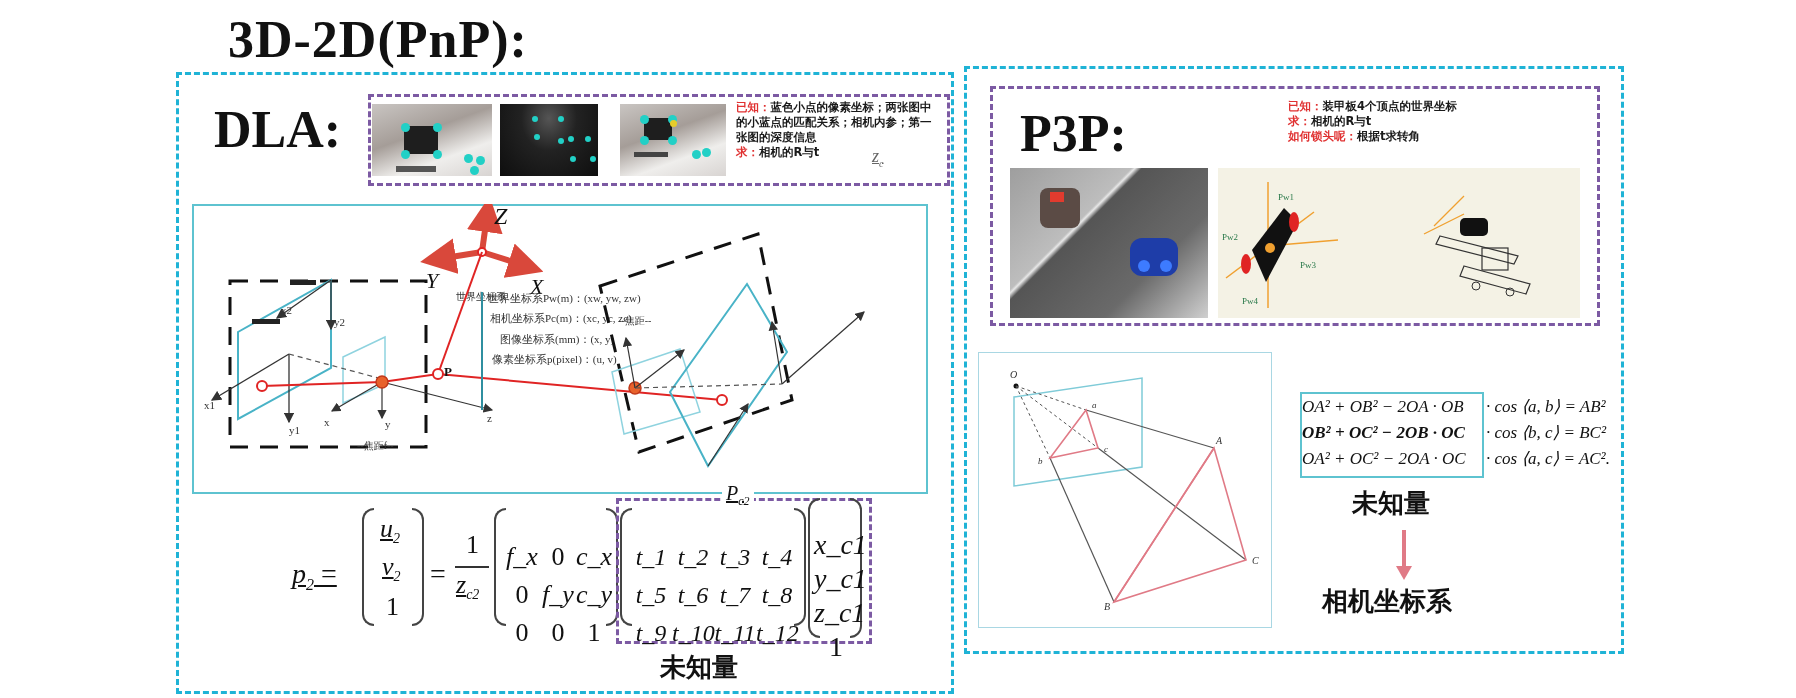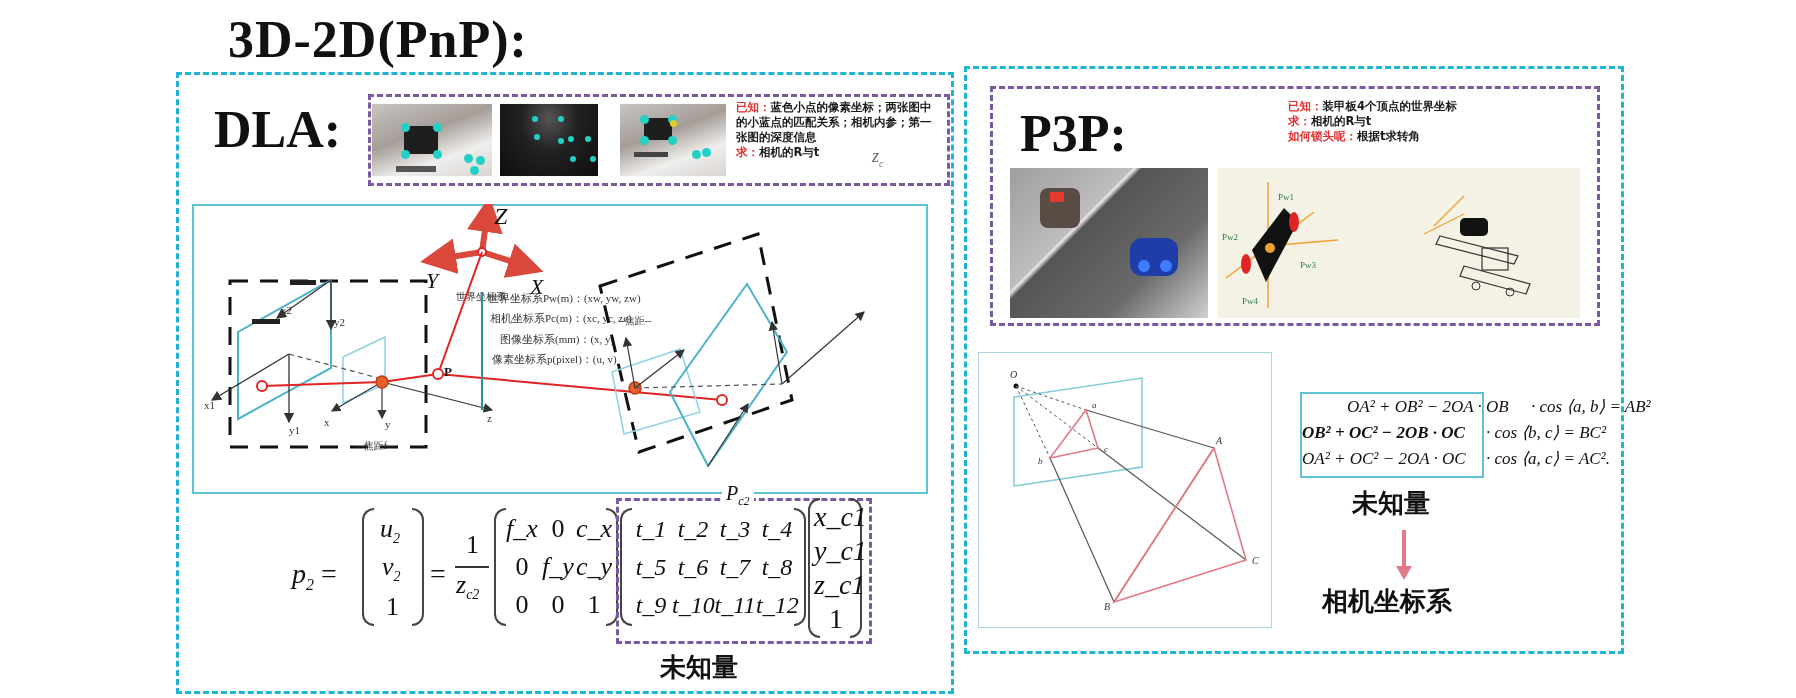--- a/index.html
+++ b/index.html
@@ -15,26 +15,26 @@
   .box-solid-cyan { border: 2px solid #5ec3d0; }
   .box-light { border: 1.5px solid #a9d7e3; }
   .photo1 { background: linear-gradient(160deg, #c9c5c2 0%, #a59d98 40%, #efeeec 70%, #d8d4d2 100%); }
   .photo2 { background: radial-gradient(ellipse at 50% 20%, #555 0%, #222 40%, #0e0e0e 100%); }
   .monitor { position: absolute; background: #1e1e1e; border-radius: 3px; }
   .dot { position: absolute; width: 9px; height: 9px; border-radius: 50%; background: #22d0c6; }
 
   .note { font-family: "DejaVu Sans", sans-serif; font-size: 11.5px; font-weight: bold; line-height: 15px; color: #1a1a1a; }
   .note .red { color: #e03131; }
 
-  .math { font-family: "Liberation Serif", serif; font-style: italic; }
+  .math { font-family: "Liberation Serif", serif; font-style: italic; text-decoration: underline; }
   .cn-label { font-family: "DejaVu Sans", sans-serif; font-weight: bold; font-size: 26px; color: #111; }
 
   .eq-line { font-family: "Liberation Serif", serif; font-style: italic; font-size: 17px; white-space: nowrap; line-height: 26px; }
 
-  .matrix { position: absolute; display: grid; font-family: "Liberation Serif", serif; font-style: italic; font-size: 26px; text-align: center; align-items: center; }
+  .matrix { position: absolute; display: grid; font-family: "Liberation Serif", serif; font-style: italic; font-size: 26px; text-align: center; align-items: center; margin-top: 28px; }
   .paren { position: absolute; border: 2px solid #444; border-radius: 50%/18px; }
   .paren.l { border-right: none; border-top-right-radius: 0; border-bottom-right-radius: 0; border-radius: 18px 0 0 18px; }
   .paren.r { border-left: none; border-radius: 0 18px 18px 0; }
 
   .img-card { position: absolute; overflow: hidden; }
 </style>
 </head>
 <body>
 
 <div class="abs title">3D-2D(PnP):</div>
@@ -279,21 +279,21 @@
   <text x="114" y="56" font-size="9" font-style="italic" fill="#333">a</text>
   <text x="60" y="112" font-size="9" font-style="italic" fill="#333">b</text>
   <text x="126" y="100" font-size="9" font-style="italic" fill="#333">c</text>
   <text x="238" y="92" font-size="10" font-style="italic" fill="#333">A</text>
   <text x="126" y="258" font-size="10" font-style="italic" fill="#333">B</text>
   <text x="274" y="212" font-size="10" font-style="italic" fill="#333">C</text>
 </svg>
 
 <div class="abs" style="left:1300px; top:392px; width:184px; height:86px; border:2px solid #5ec3d0;"></div>
 <div class="abs" style="left:1302px; top:394px;">
-  <div class="eq-line"><span style="display:inline-block; width:184px;margin-left:45px;">OA² + OB² − 2OA · OB</span><span>· cos ⟨a, b⟩ = AB²</span></div>
+  <div class="eq-line"><span style="display:inline-block; width:184px;">OA² + OB² − 2OA · OB</span><span>· cos ⟨a, b⟩ = AB²</span></div>
   <div class="eq-line"><span style="display:inline-block; width:184px;font-weight:bold;">OB² + OC² − 2OB · OC</span><span>· cos ⟨b, c⟩ = BC²</span></div>
   <div class="eq-line"><span style="display:inline-block; width:184px;">OA² + OC² − 2OA · OC</span><span>· cos ⟨a, c⟩ = AC².</span></div>
 </div>
 
 <div class="abs cn-label" style="left:1352px; top:486px;">未知量</div>
 <svg class="abs" style="left:1394px; top:530px;" width="20" height="52" viewBox="0 0 20 52">
   <line x1="10" y1="0" x2="10" y2="40" stroke="#e07a86" stroke-width="4"></line>
   <polygon points="2,36 18,36 10,50" fill="#e07a86"></polygon>
 </svg>
 <div class="abs cn-label" style="left:1322px; top:584px;">相机坐标系</div>

